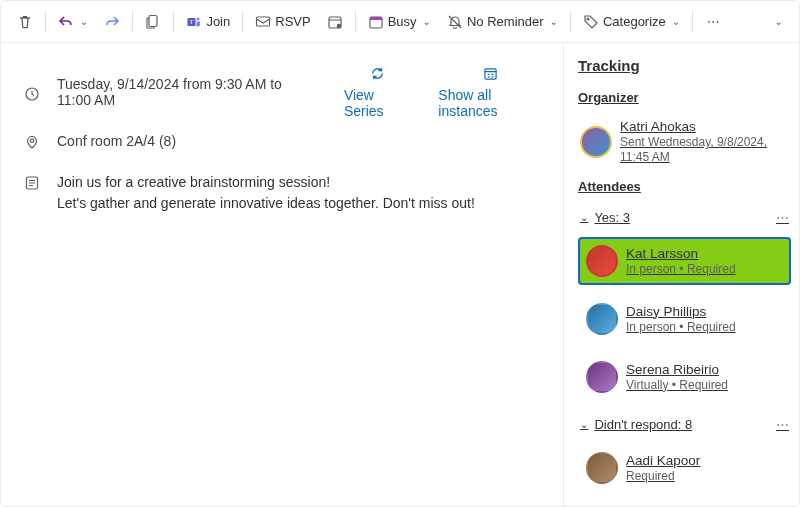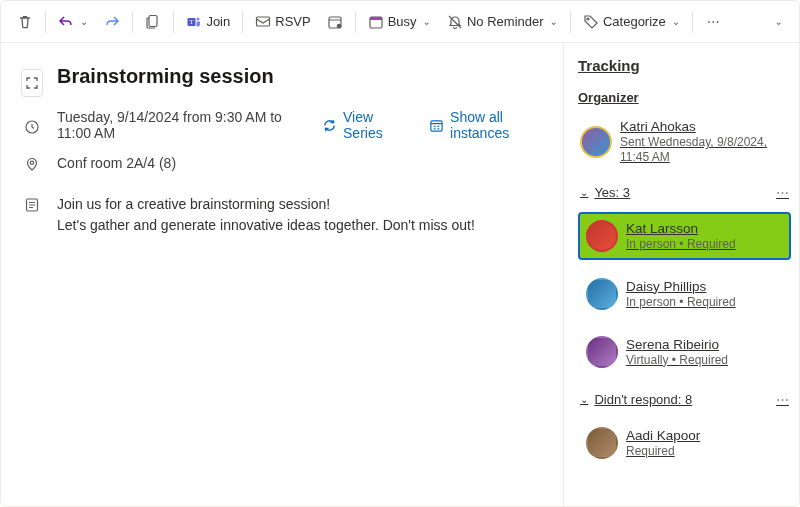--- a/index.html
+++ b/index.html
@@ -109,20 +109,21 @@
   }
   .meta-row .value {
     color: #404040;
   }
   .link-btn {
     color: #0f6cbd;
     display: inline-flex;
     align-items: center;
     gap: 6px;
     cursor: pointer;
+    flex-direction: column;
   }
   .link-btn .icon { color: #0f6cbd; }
   .body-text {
     line-height: 1.5;
     color: #323130;
   }
   .time-links {
     display: flex;
     align-items: center;
     gap: 28px;
@@ -303,30 +304,20 @@
     <div class="toolbar-overflow">
       <div class="tb-btn">
         <span class="chev">⌄</span>
       </div>
     </div>
   </div>
 
   <div class="content">
     <div class="main">
 
-      <div class="row title-row">
-        <div class="row-icon">
-          <div class="title-icon-box">
-            <svg width="14" height="14" viewBox="0 0 14 14" fill="none" stroke="#605e5c" stroke-width="1.3">
-                <path d="M2 5V2h3M12 9v3H9M9 2h3v3M5 12H2V9"></path>
-              </svg>
-          </div>
-        </div>
-        <div class="title-text">Brainstorming session</div>
-      </div>
 
       <div class="row meta-row">
         <div class="row-icon">
           <span class="icon">
             <svg width="16" height="16" viewBox="0 0 16 16" fill="none" stroke="#605e5c" stroke-width="1.2">
                 <circle cx="8" cy="8" r="6"></circle>
                 <path d="M8 5v3l2 1.5"></path>
               </svg>
           </span>
         </div>
@@ -388,20 +379,21 @@
 
       <div class="sect-label">Organizer</div>
       <div class="person">
         <div class="avatar av0"></div>
         <div>
           <div class="p-name">Katri Ahokas</div>
           <div class="p-sub">Sent Wednesday, 9/8/2024, 11:45 AM</div>
         </div>
       </div>
 
+      <div class="sect-label">Attendees</div>
 
       <div class="group-header">
         <span class="htoggle">⌄</span>
         <span>Yes: 3</span>
         <span class="more">⋯</span>
       </div>
 
       <div class="att-card selected">
         <div class="person">
           <div class="avatar av1"></div>

